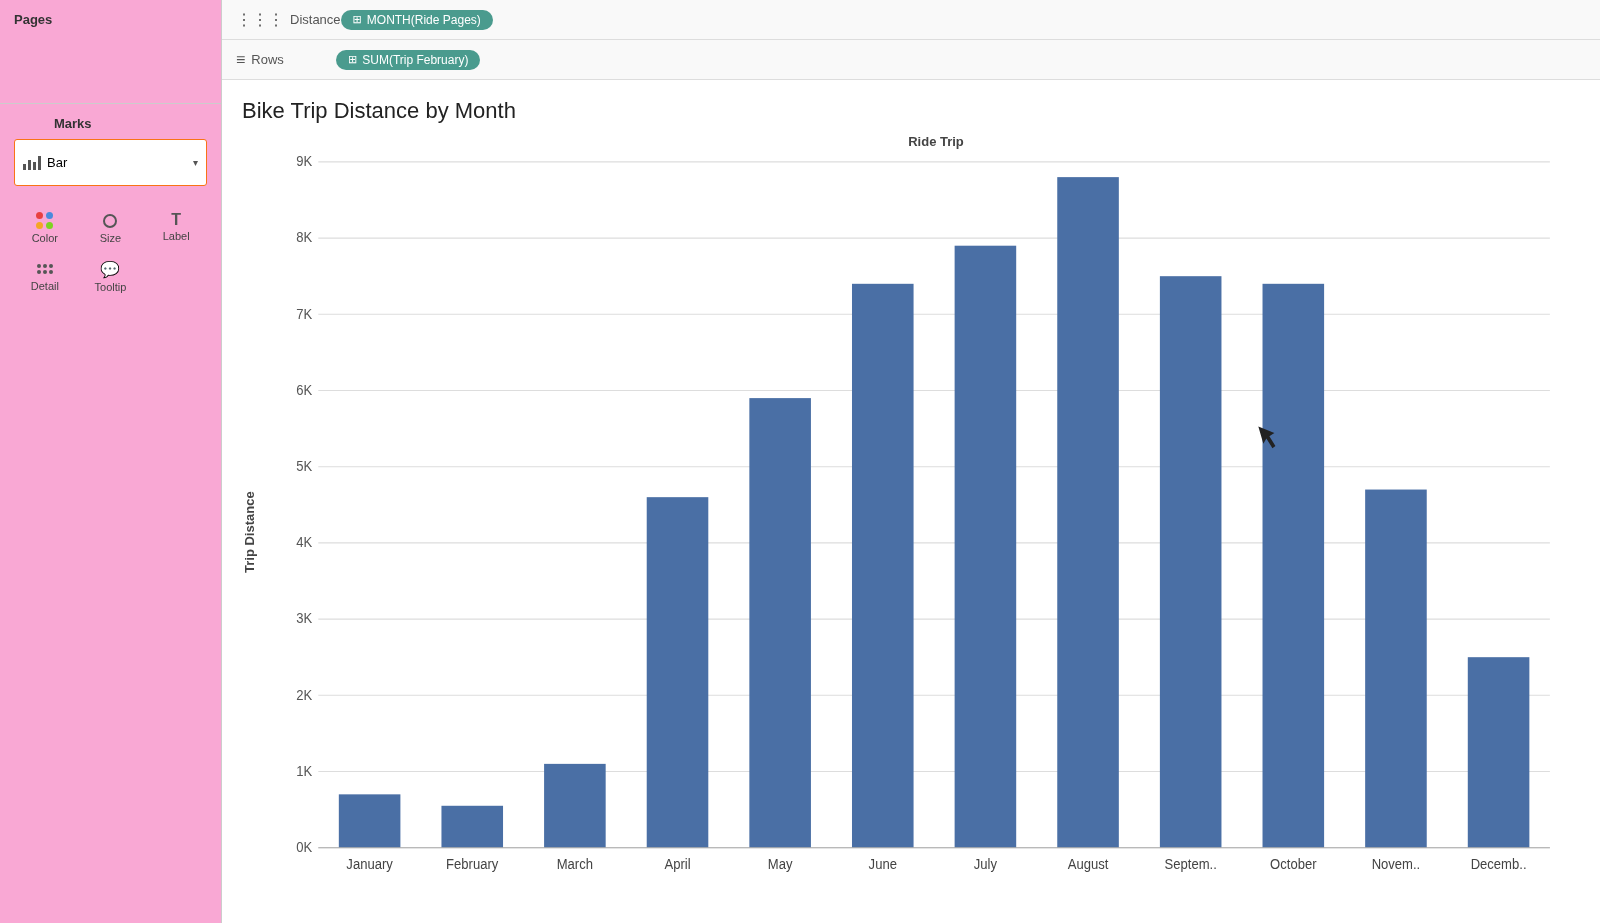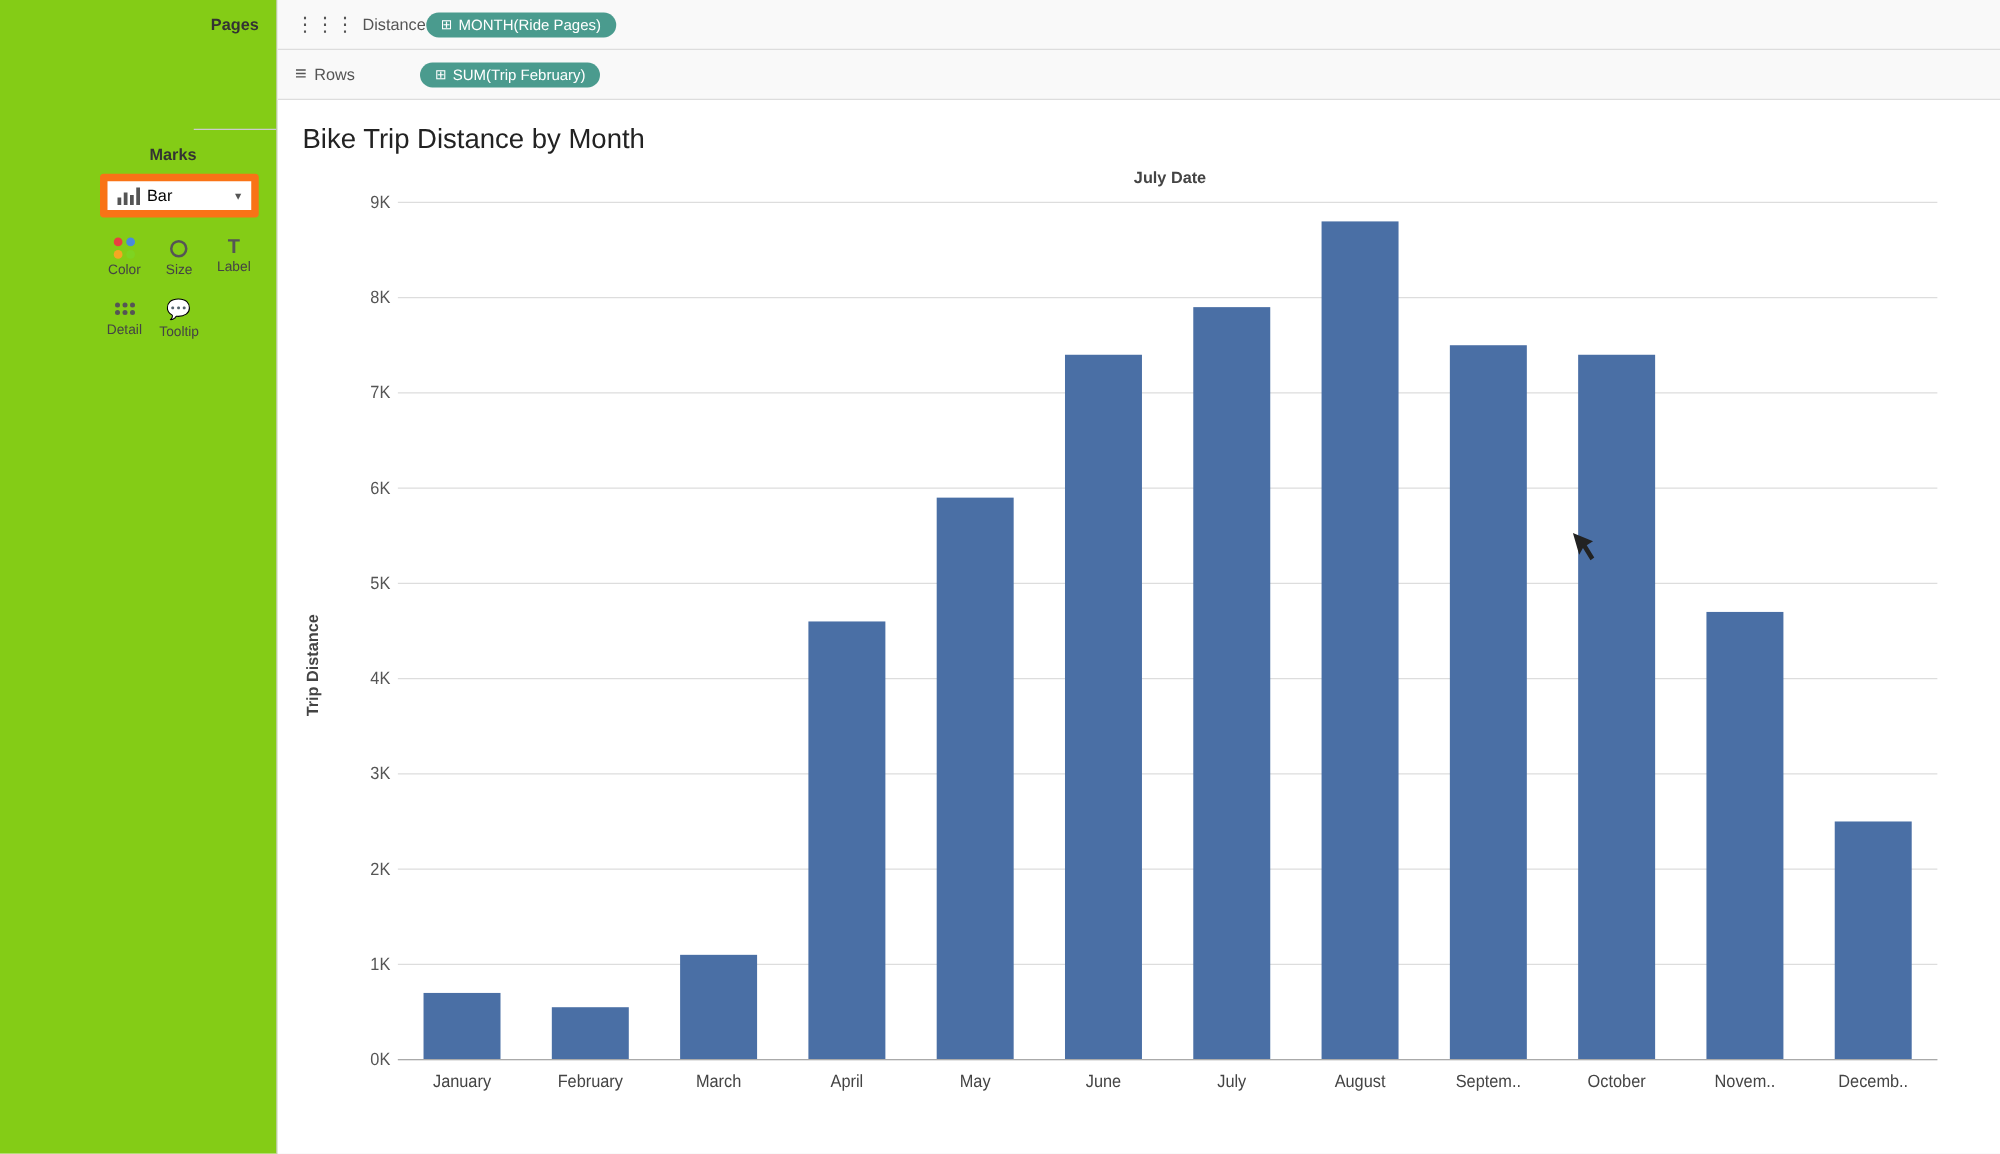--- a/index.html
+++ b/index.html
@@ -10,26 +10,25 @@
       height: 923px;
       width: 1600px;
       overflow: hidden;
       font-size: 13px;
     }
 
     
     .sidebar {
       width: 222px;
       min-width: 222px;
-      background: #84cc16;
+      background: #f9a8d4;
       border-right: 1px solid #ccc;
       display: flex;
       flex-direction: column;
       padding: 0;
-      align-items: flex-end;
     }
     .sidebar-section {
       padding: 12px 14px 8px 14px;
       border-bottom: 1px solid #ccc;
     }
     .sidebar-section-title {
       font-size: 13px;
       font-weight: 600;
       color: #333;
       margin-bottom: 8px;
@@ -45,25 +44,25 @@
       font-size: 13px;
       font-weight: 600;
       color: #333;
       margin-bottom: 8px;
       padding-left: 40px;
     }
     .marks-dropdown {
       display: flex;
       align-items: center;
       background: #fff;
-      border: 6px solid #f97316;
+      border: 1px solid #f97316;
       border-radius: 3px;
-      padding: 4px 8px;
+      padding: 15px 8px;
       width: 100%;
-      margin-bottom: 10px;
+      margin-bottom: 20px;
       cursor: pointer;
       justify-content: space-between;
     }
     .marks-dropdown-left {
       display: flex;
       align-items: center;
       gap: 6px;
     }
     .bar-icon {
       display: inline-flex;
@@ -302,21 +301,21 @@
       <span>Rows</span>
     </div>
     <div class="pill">
       <span class="pill-icon">⊞</span>
       <span>SUM(Trip February)</span>
     </div>
   </div>
 
   <div class="chart-area">
     <div class="chart-title">Bike Trip Distance by Month</div>
-    <div class="chart-subtitle">July Date</div>
+    <div class="chart-subtitle">Ride Trip</div>
     <div class="chart-body">
       <div class="y-axis-label">Trip Distance</div>
       <div class="chart-inner">
         <div class="chart-svg-container">
           <svg class="chart-svg" id="chart-svg" viewBox="0 0 1300 700" preserveAspectRatio="none">
 
           <line x1="55" x2="1280" y1="640" y2="640" stroke="#ddd" stroke-width="1"></line>
               <text x="49" y="644" text-anchor="end" font-size="13" fill="#555">0K</text>
               <line x1="55" x2="1280" y1="570" y2="570" stroke="#ddd" stroke-width="1"></line>
               <text x="49" y="574" text-anchor="end" font-size="13" fill="#555">1K</text>

